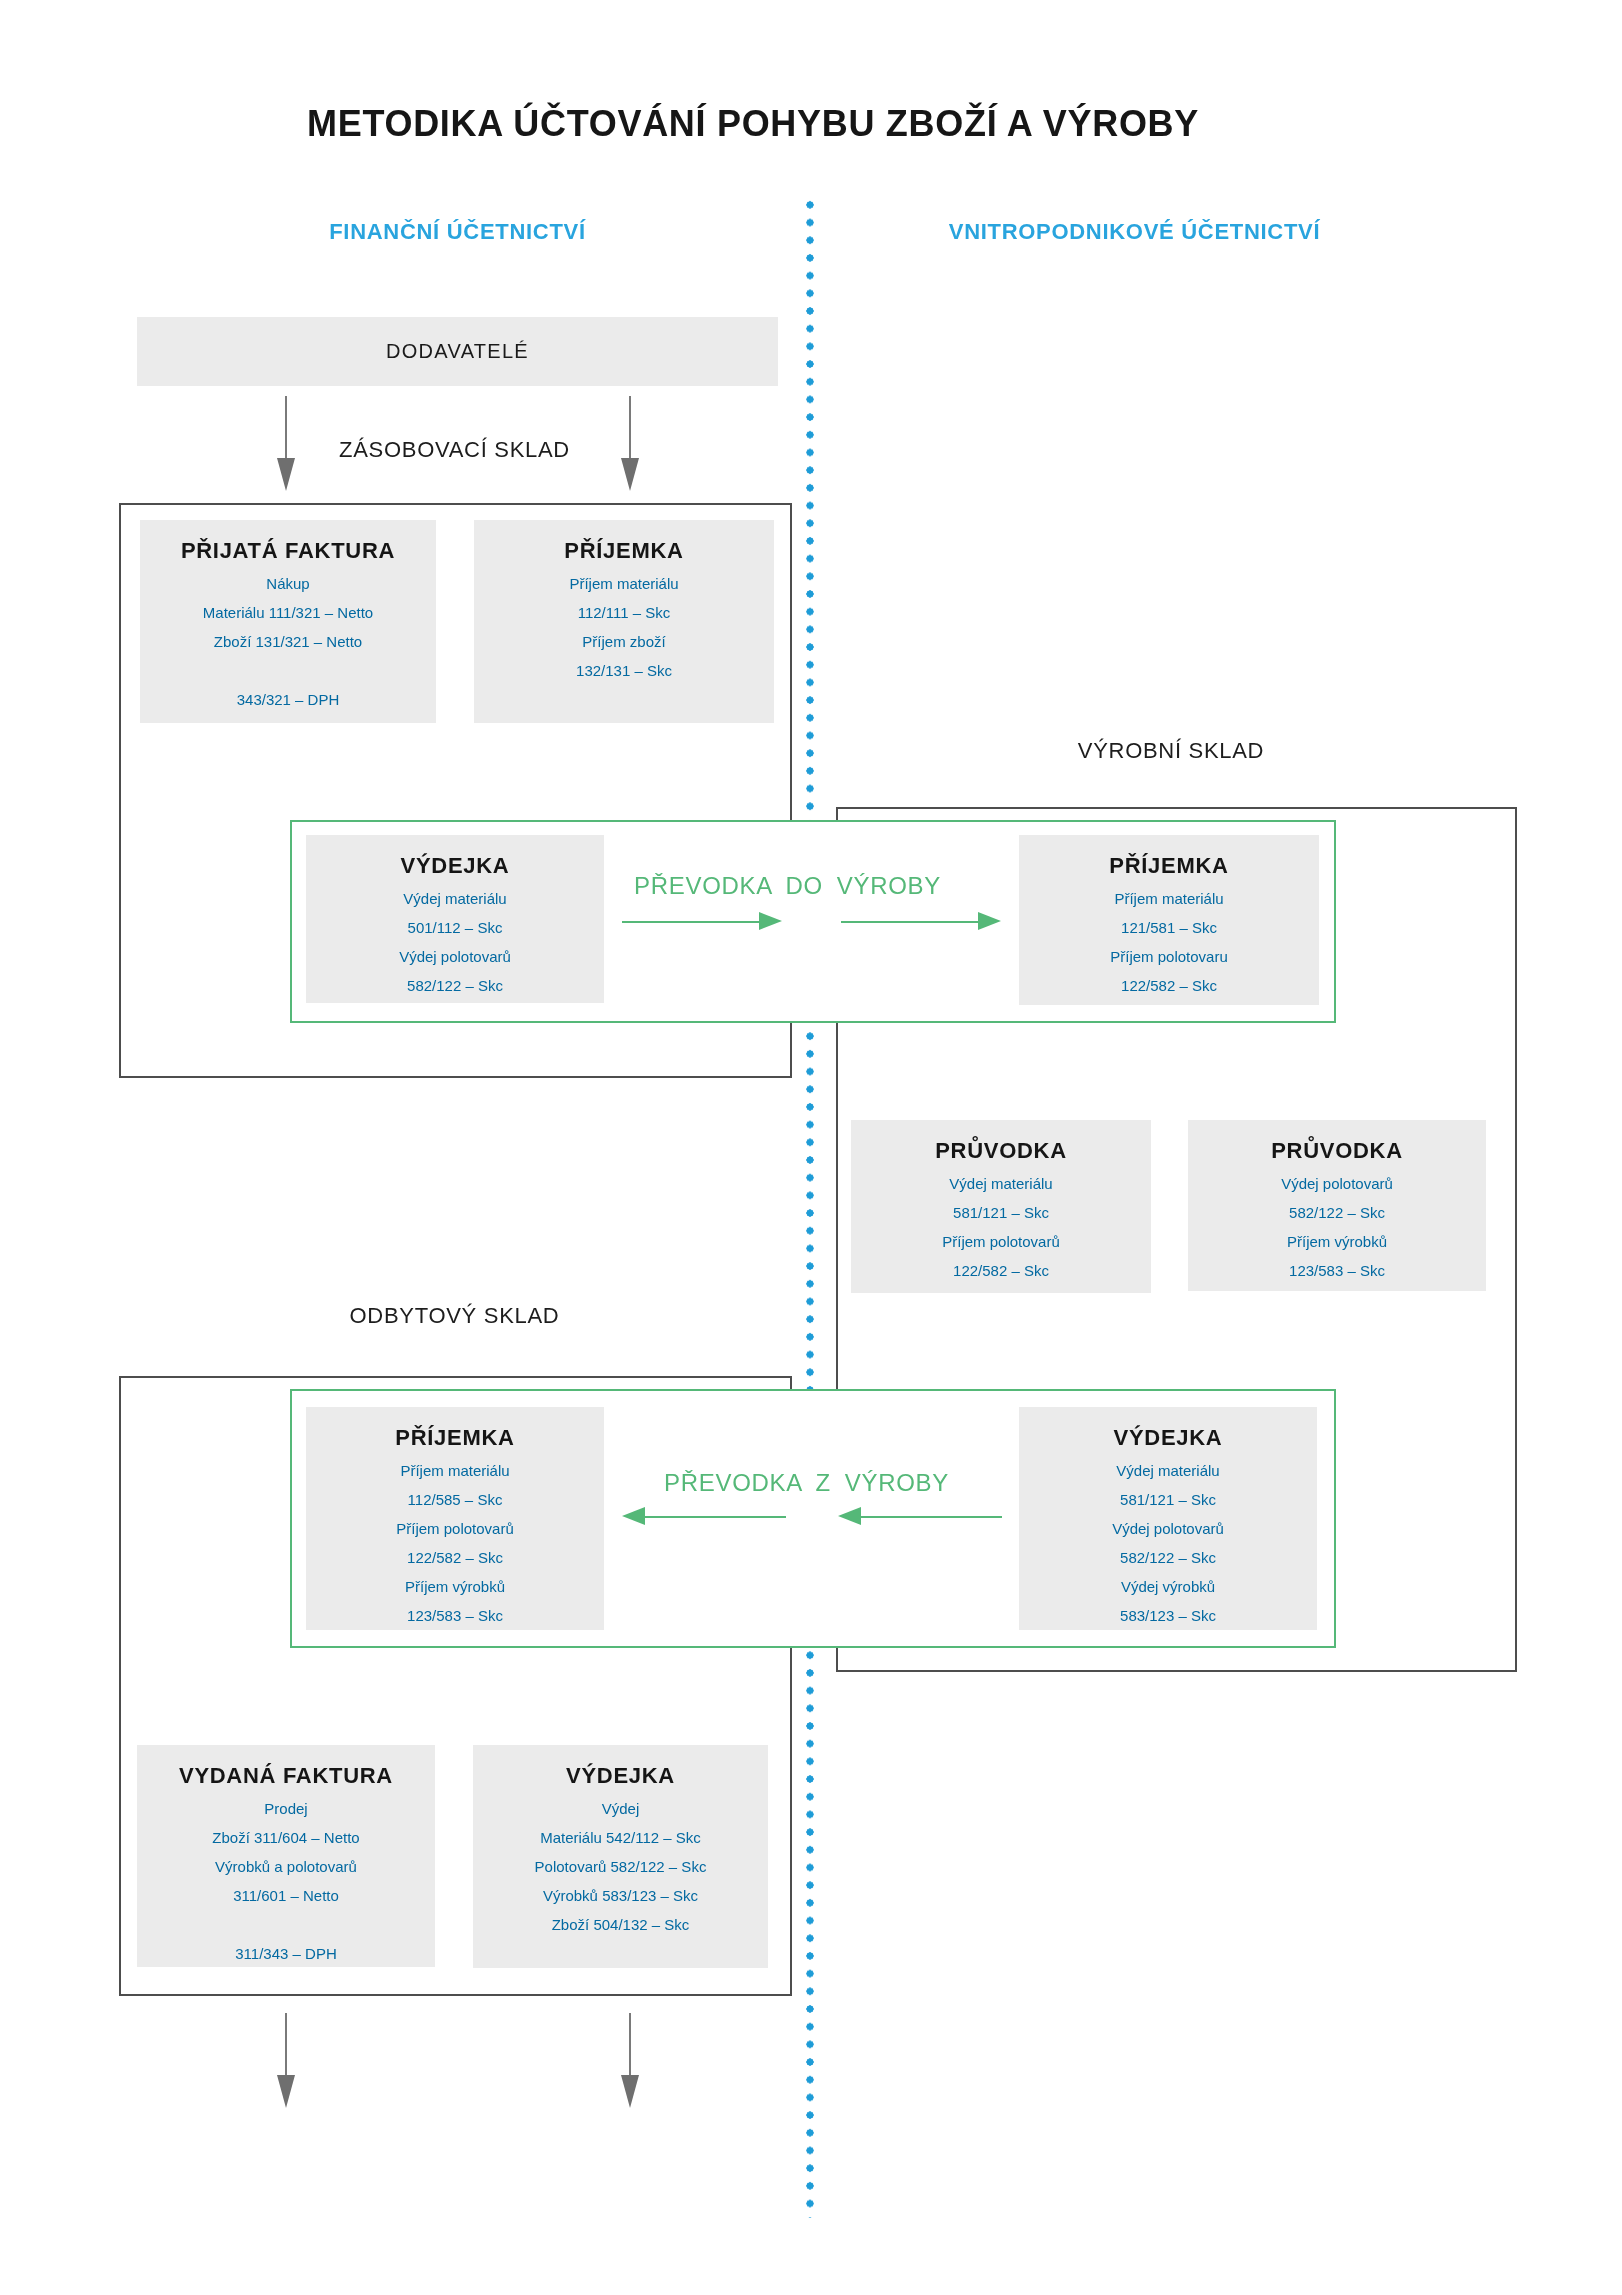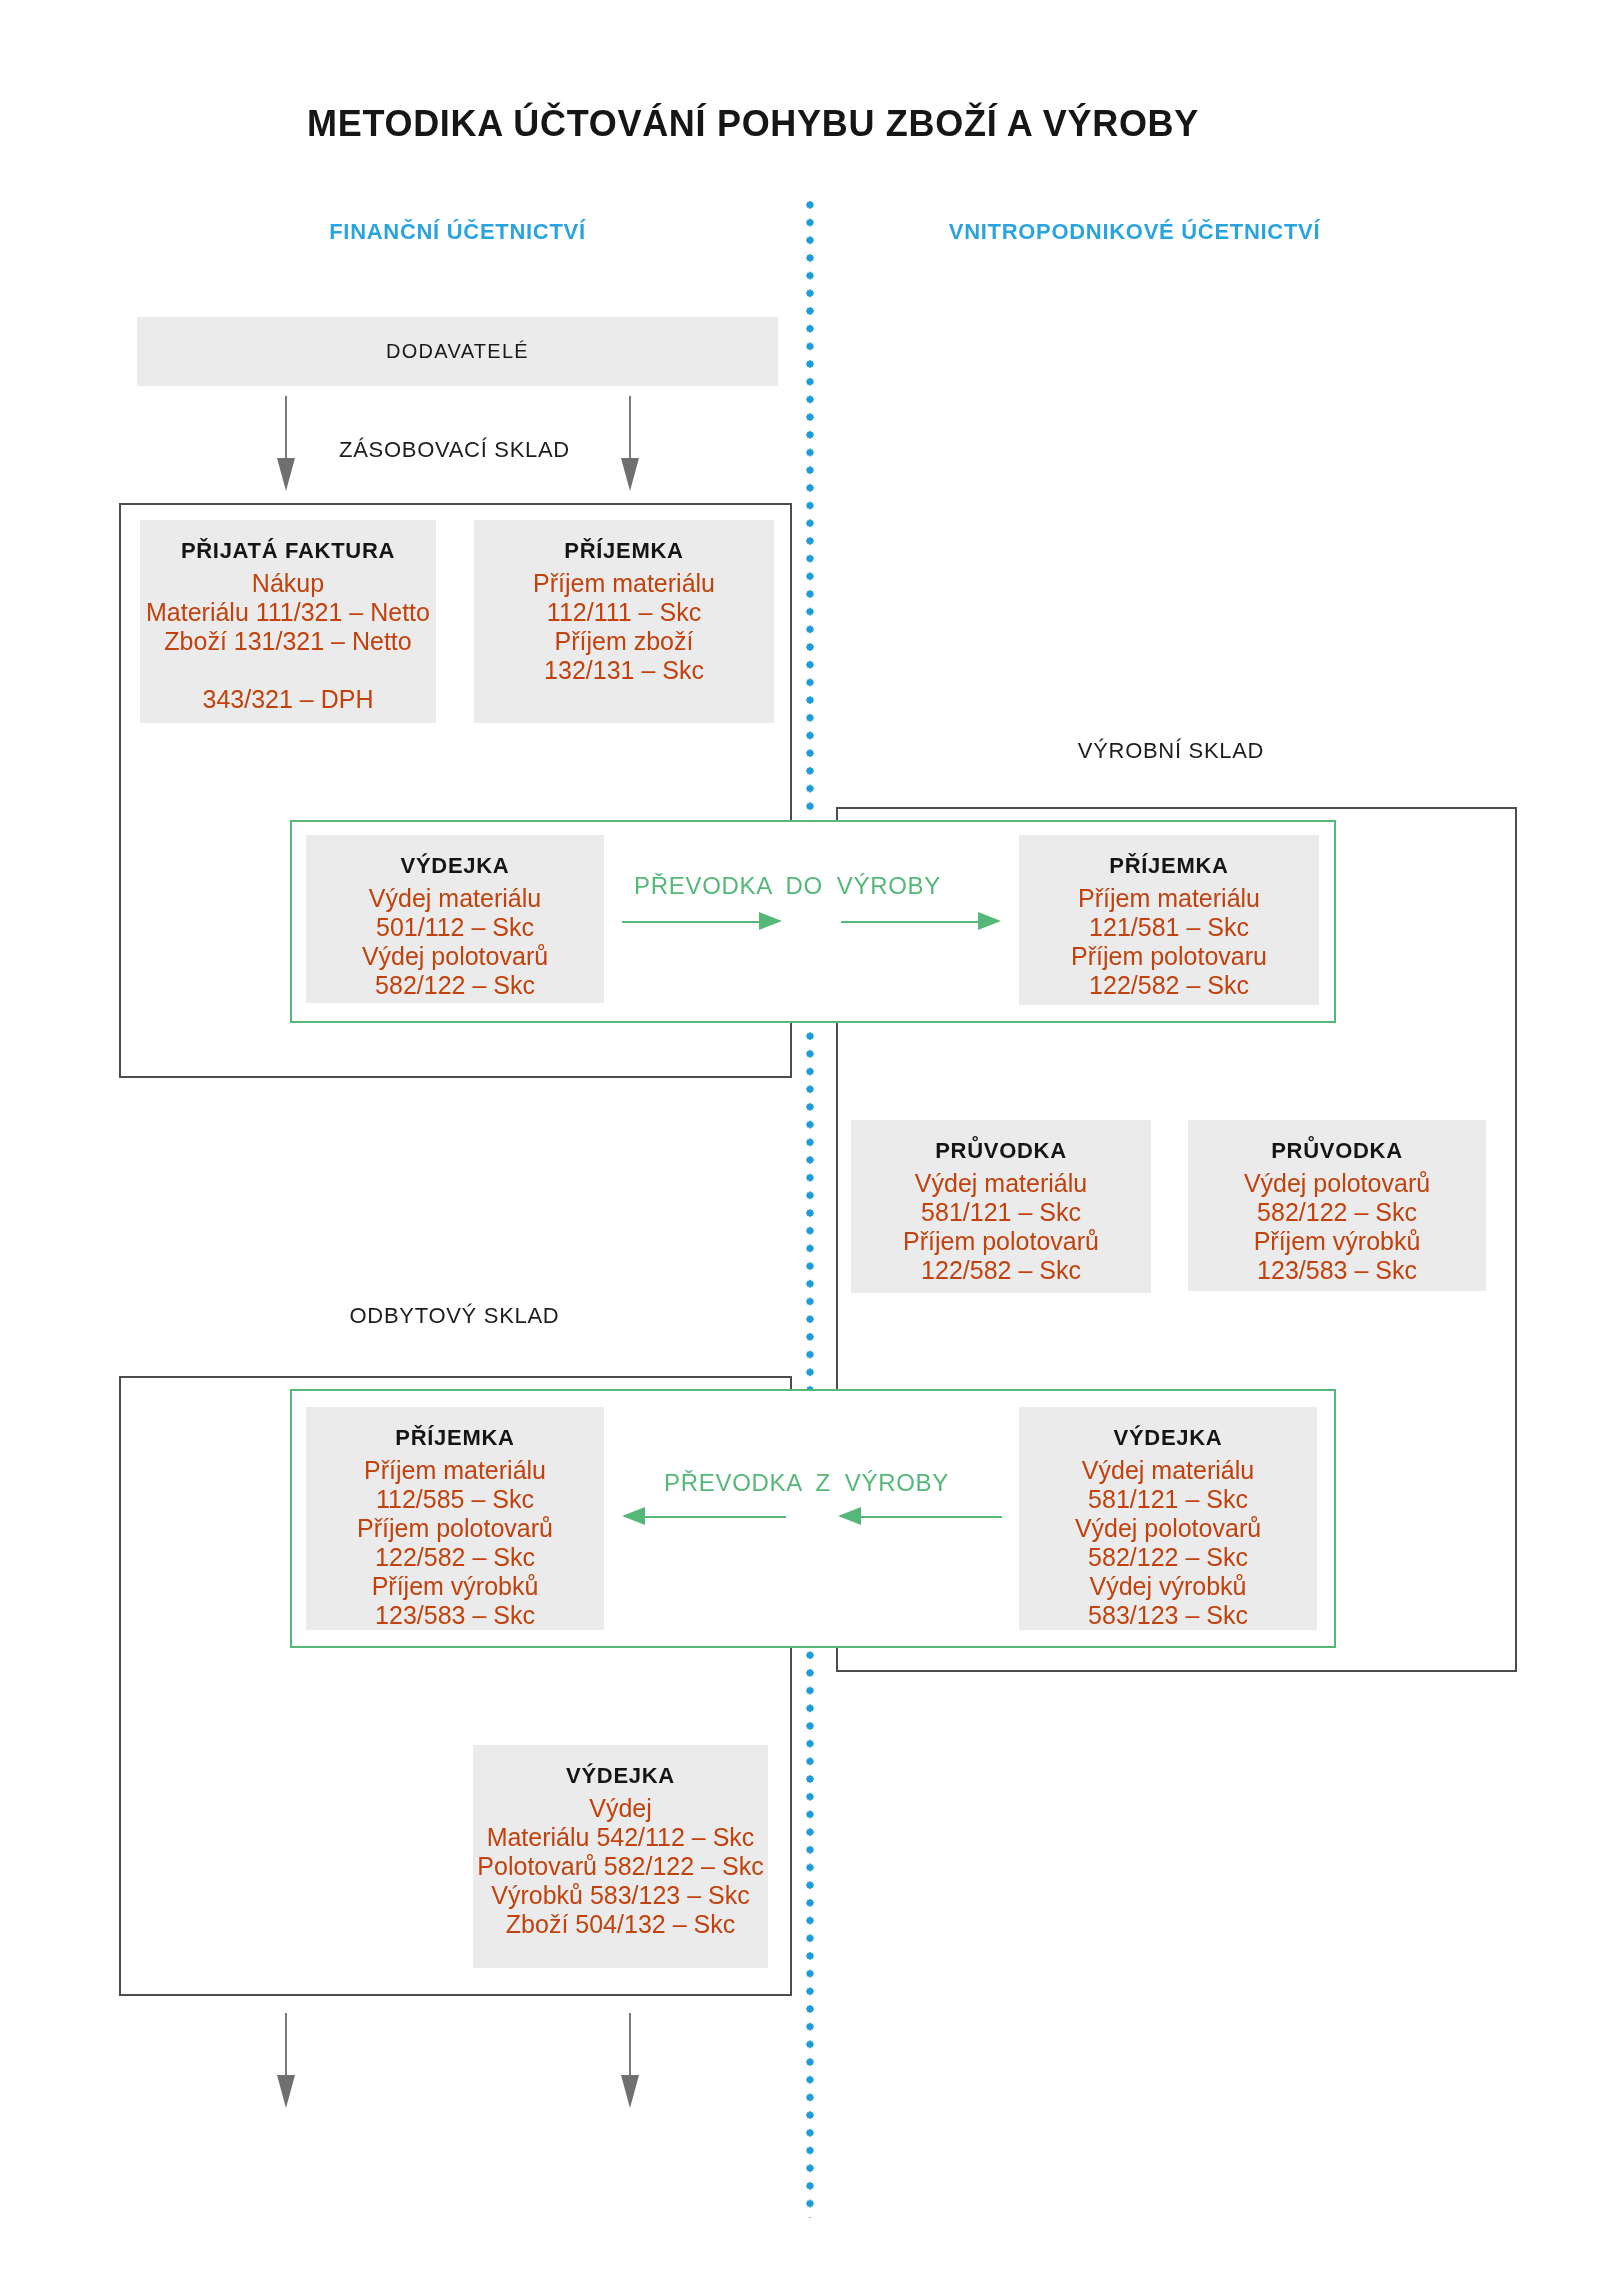--- a/index.html
+++ b/index.html
@@ -13,21 +13,21 @@
   .seclabel{font-size:22px;font-weight:400;color:#1d1d1d;letter-spacing:0.7px;text-align:center;}
 
   .banner{background:#ebebeb;display:flex;align-items:center;justify-content:center;
           font-size:20px;letter-spacing:1.3px;color:#1a1a1a;}
 
   .bigbox{border:2.6px solid #4d4d4d;background:transparent;box-sizing:border-box;}
   .greenbox{border:2.6px solid #55b878;background:#ffffff;box-sizing:border-box;}
 
   .card{background:#ebebeb;text-align:center;padding-top:15.7px;box-sizing:border-box;}
   .card-title{font-size:22px;line-height:29px;font-weight:700;letter-spacing:0.7px;margin-bottom:3.9px;color:#151515;}
-  .line{font-size:25px;line-height:29px;min-height:29px;color:#c2410c;}
+  .line{font-size:15px;line-height:29px;min-height:29px;color:#0369a1;}
 
   .transfer-label{font-size:24px;color:#55b878;letter-spacing:0.7px;word-spacing:6.5px;text-align:center;}
 
   
   .dotline{width:7.9px;background-image:radial-gradient(circle,#1e9cd7 3.4px,rgba(0,0,0,0) 3.8px);
            background-size:7.9px 17.7px;background-repeat:repeat-y;}
 
   
   .varrow{width:18.3px;height:95px;}
   .varrow .vstem{position:absolute;left:7.9px;top:0;width:2px;height:63px;background:#7a7a7a;}
@@ -166,20 +166,29 @@
   <div class="abs card" style="left:1019px;top:1407px;width:298px;height:223px">
     <div class="card-title">VÝDEJKA</div>
     <div class="line">Výdej materiálu</div>
     <div class="line">581/121 – Skc</div>
     <div class="line">Výdej polotovarů</div>
     <div class="line">582/122 – Skc</div>
     <div class="line">Výdej výrobků</div>
     <div class="line">583/123 – Skc</div>
   </div>
 
+  <div class="abs card" style="left:137px;top:1745px;width:298px;height:222px">
+    <div class="card-title">VYDANÁ FAKTURA</div>
+    <div class="line">Prodej</div>
+    <div class="line">Zboží 311/604 – Netto</div>
+    <div class="line">Výrobků a polotovarů</div>
+    <div class="line">311/601 – Netto</div>
+    <div class="line"></div>
+    <div class="line">311/343 – DPH</div>
+  </div>
 
   <div class="abs card" style="left:473px;top:1745px;width:295px;height:223px">
     <div class="card-title">VÝDEJKA</div>
     <div class="line">Výdej</div>
     <div class="line">Materiálu 542/112 – Skc</div>
     <div class="line">Polotovarů 582/122 – Skc</div>
     <div class="line">Výrobků 583/123 – Skc</div>
     <div class="line">Zboží 504/132 – Skc</div>
   </div>
 

